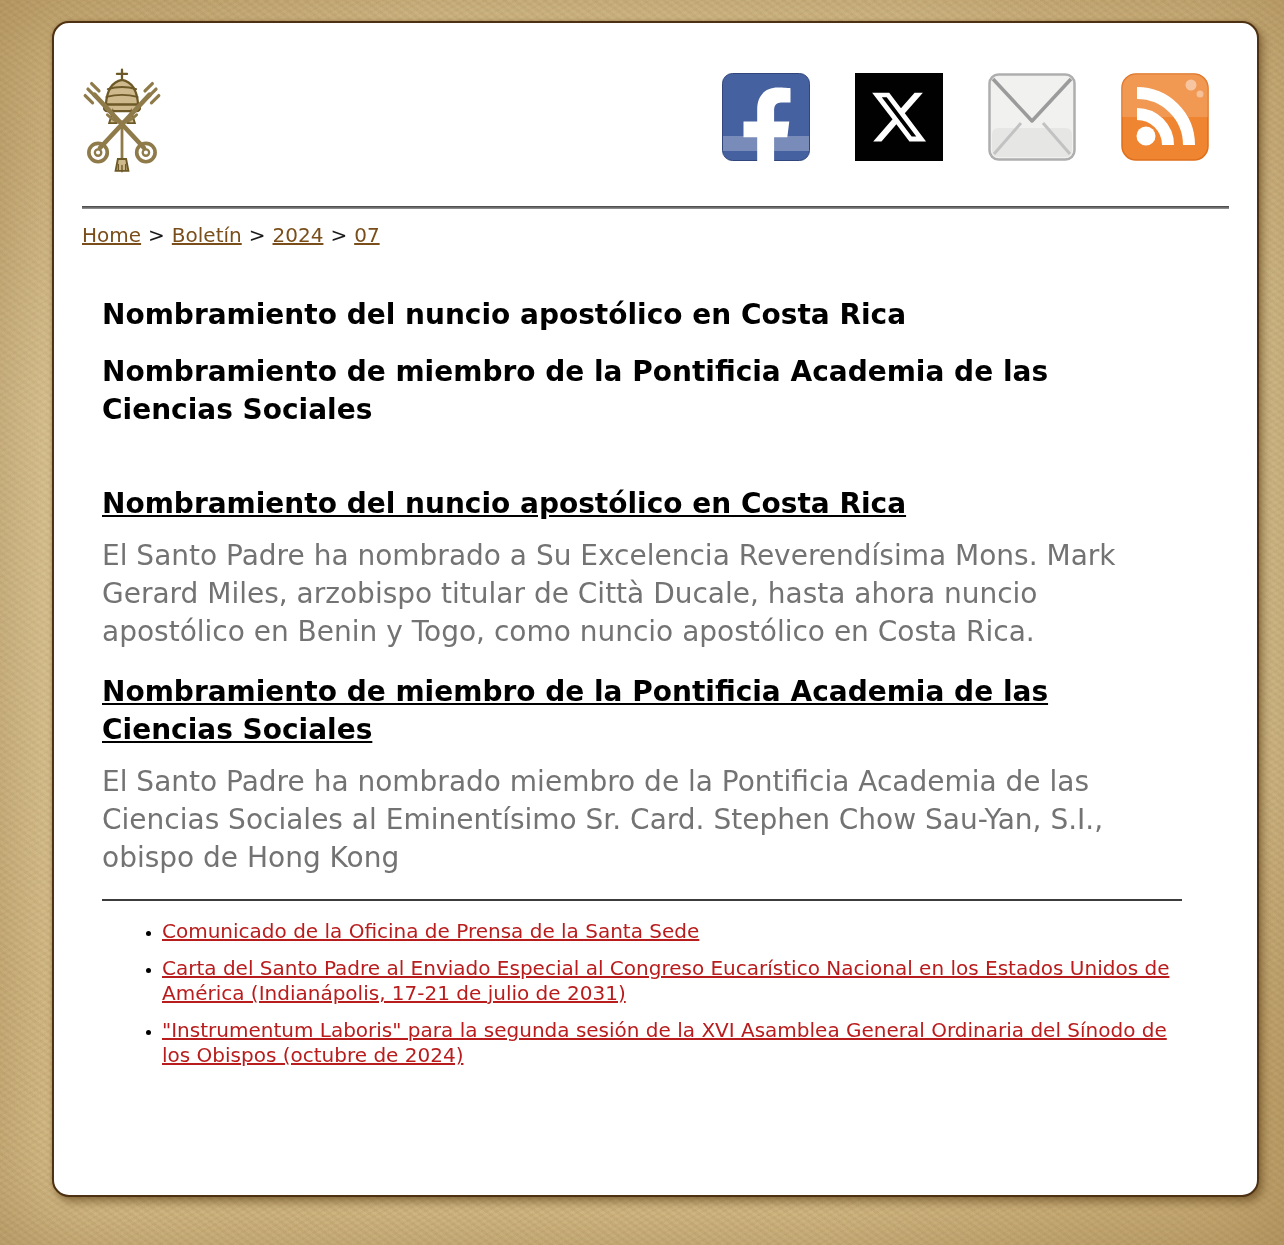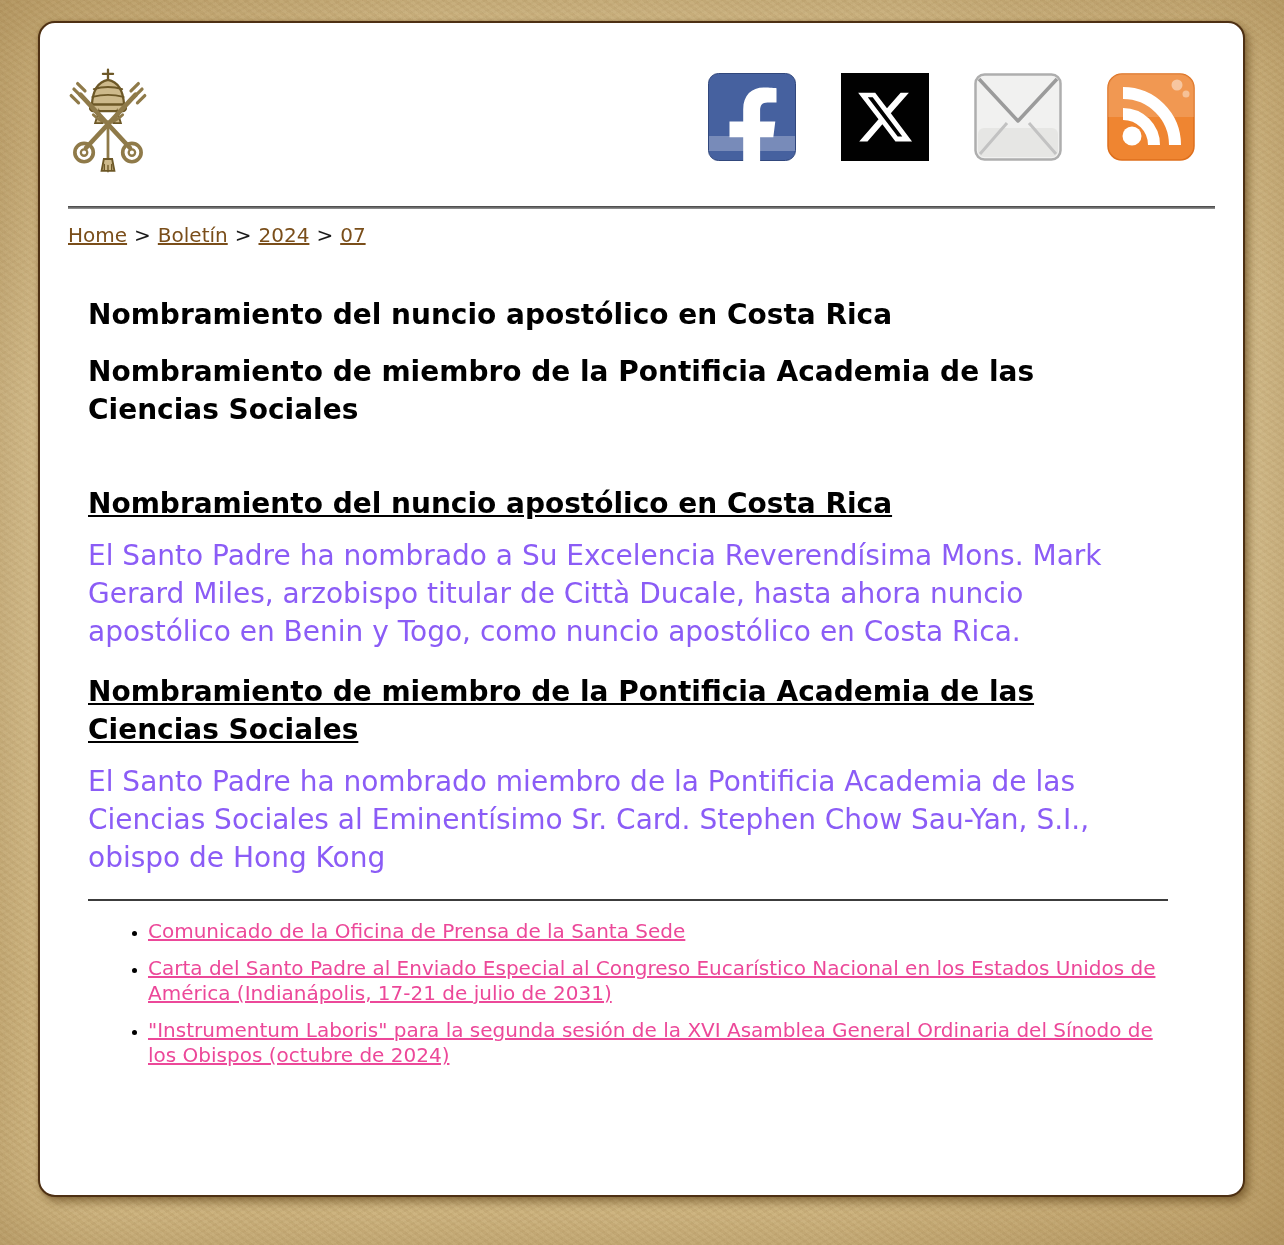--- a/index.html
+++ b/index.html
@@ -13,21 +13,21 @@
       radial-gradient(600px 500px at 95% 90%, rgba(150,110,50,0.26), rgba(150,110,50,0) 70%),
       radial-gradient(400px 300px at 90% 8%, rgba(160,120,60,0.18), rgba(160,120,60,0) 70%),
       radial-gradient(320px 260px at 20% 85%, rgba(160,120,60,0.20), rgba(160,120,60,0) 70%),
       repeating-linear-gradient(37deg, rgba(140,100,45,0.06) 0 3px, rgba(255,240,200,0.05) 3px 6px),
       repeating-linear-gradient(-29deg, rgba(120,85,35,0.05) 0 2px, rgba(120,85,35,0) 2px 5px);
     box-shadow: inset 0 0 110px rgba(110,75,25,0.40);
     position:relative;
     overflow:hidden;
   }
   .panel {
-    position:absolute; left:38px; top:21px;
+    position:absolute; left:52px; top:21px;
     width:1207px; height:1176px;
     background:#ffffff;
     border:2px solid #4e3013;
     border-radius:17px;
     box-shadow: 4px 5px 8px rgba(90,60,18,0.55), 0 0 3px rgba(90,60,18,0.35);
     padding:0 28px;
   }
   
   .header { position:relative; height:183px; }
   .logo { position:absolute; left:-6px; top:44px; width:92px; height:112px; display:block; cursor:pointer; }
@@ -49,26 +49,26 @@
   .main { margin-left:20px; margin-top:49px; width:1080px; }
   .summary-link {
     display:block; font-size:28px; font-weight:bold; line-height:38px;
     color:#000; text-decoration:none; margin:0 0 19px 0; cursor:pointer;
   }
   .section-heading {
     font-size:28px; font-weight:bold; line-height:38px;
     color:#000; text-decoration:underline; margin:0 0 14px 0;
   }
   .section-heading.first { margin-top:56px; }
-  .section-body { font-size:28px; line-height:38px; color:#8b5cf6; margin:0 0 22px 0; }
+  .section-body { font-size:28px; line-height:38px; color:#737373; margin:0 0 22px 0; }
   .rule-bottom { border:0; height:2px; background:#3c3c3c; margin:22px 0 0 0; }
   ul.related { margin:18px 0 0 0; padding-left:60px; list-style:disc; }
   ul.related li { font-size:20px; line-height:25px; color:#000; margin-bottom:12px; }
   ul.related li::marker { font-size:15px; }
-  ul.related a { color:#ec4899; text-decoration:underline; cursor:pointer; }
+  ul.related a { color:#b91c1c; text-decoration:underline; cursor:pointer; }
 </style>
 </head>
 <body>
 
 <div class="panel">
 
   <div class="header">
     <a class="logo">
       <svg viewBox="0 0 100 120">
         <g fill="none" stroke="#6d5827" stroke-width="2.5" stroke-linecap="round">

